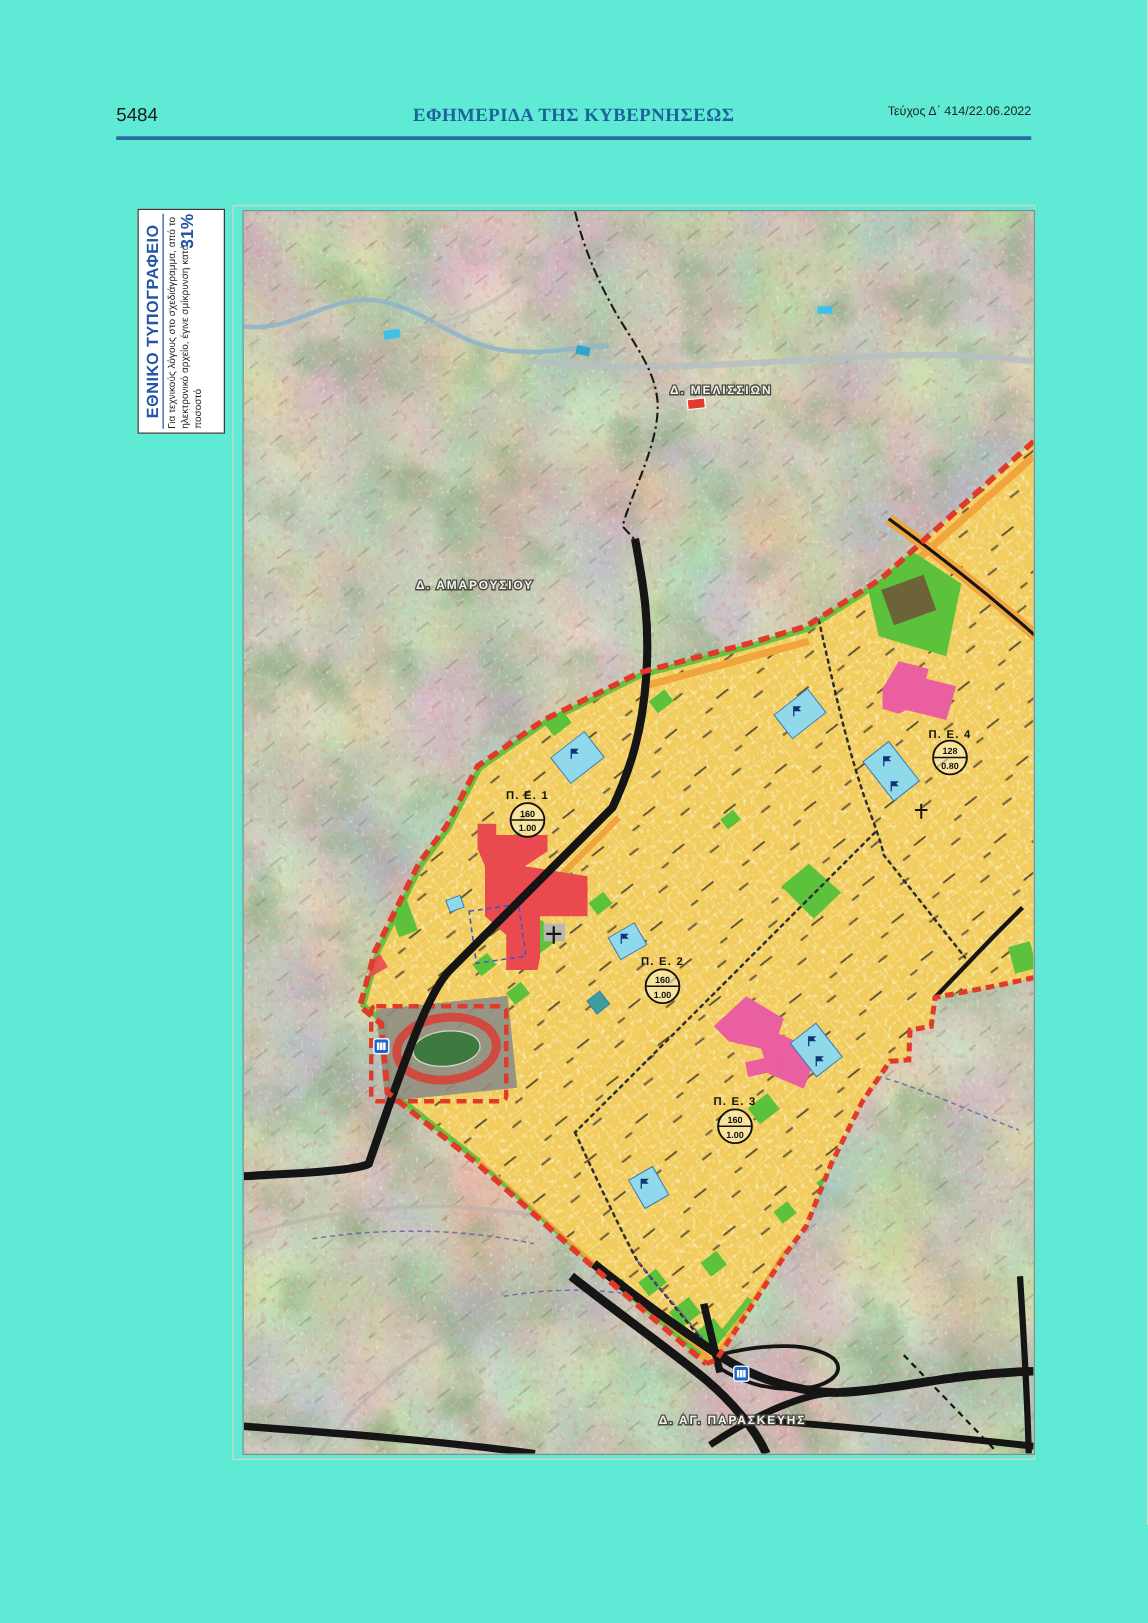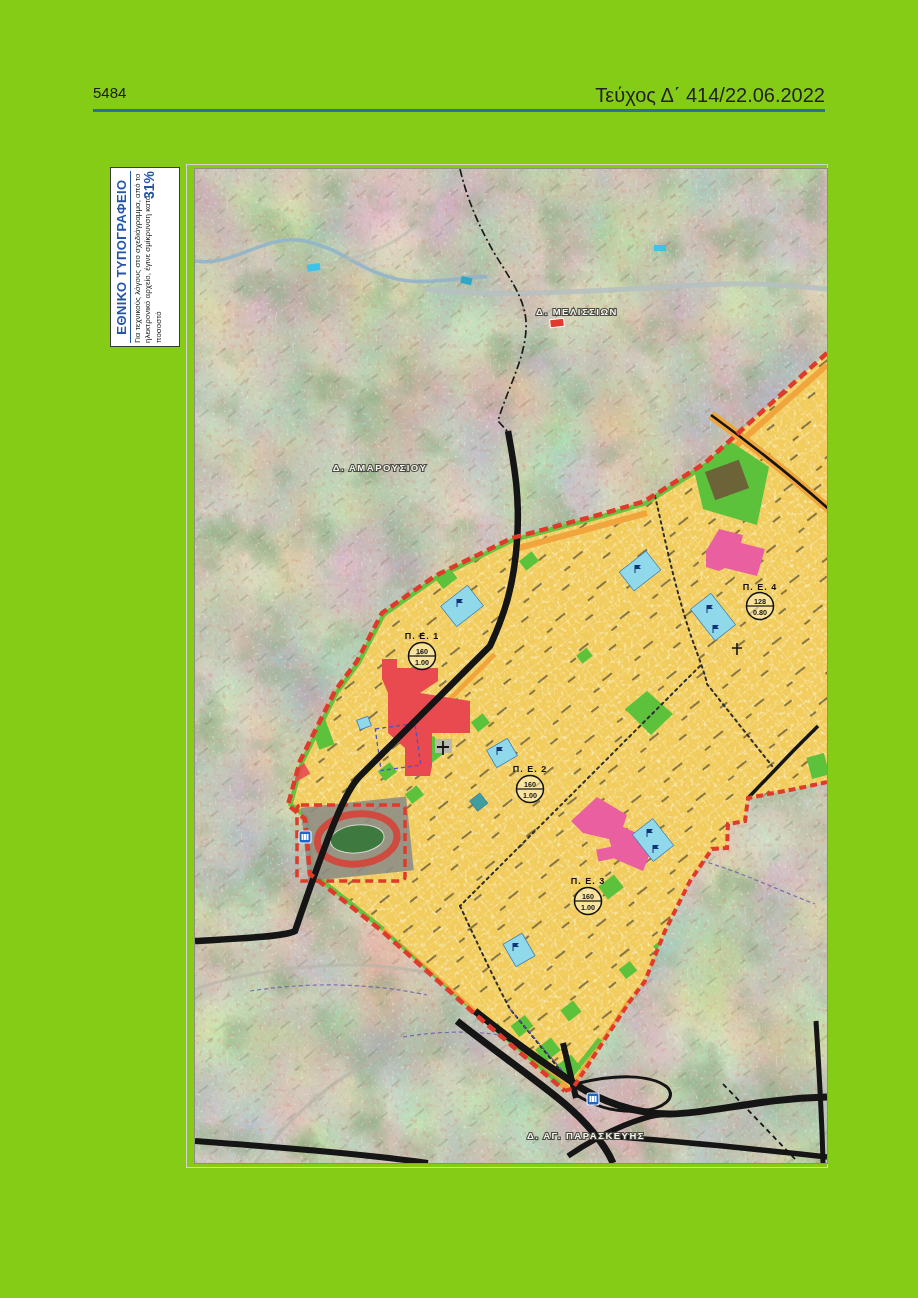--- a/index.html
+++ b/index.html
@@ -1,23 +1,23 @@
 <!DOCTYPE html>
 <html><head>
 <meta charset="utf-8">
 <style>
   html,body{margin:0;padding:0;background:#e8e8e4;}
-  .page{position:relative;width:918px;height:1298px;background:#84cc16;overflow:hidden;
+  .page{position:relative;width:918px;height:1298px;background:#5eead4;overflow:hidden;
         font-family:"Liberation Sans",sans-serif;}
   
   .page-number{position:absolute;left:93px;top:84px;font-size:15px;color:#1c1c1c;}
   .gazette-title{position:absolute;left:0;right:0;top:85px;text-align:center;
         font-family:"Liberation Serif",serif;font-weight:bold;font-size:15px;
         color:#1f639c;letter-spacing:.4px;}
-  .issue-info{position:absolute;right:93px;top:84px;font-size:20px;color:#222;}
+  .issue-info{position:absolute;right:93px;top:84px;font-size:10px;color:#222;}
   .header-rule{position:absolute;left:93px;right:93px;top:109px;height:3px;background:#2e6da4;}
   
   .stamp-box{position:absolute;left:110px;top:167px;width:68px;height:178px;
         border:1px solid #3a3a3a;background:#fff;}
   .stamp-inner{position:absolute;left:50%;top:50%;width:172px;height:62px;
         transform:translate(-50%,-50%) rotate(-90deg);display:flex;flex-direction:column;}
   .stamp-org{font-size:13px;font-weight:bold;color:#2456a8;text-align:center;
         letter-spacing:.4px;border-bottom:1.5px solid #2456a8;padding-bottom:1px;}
   .stamp-note{font-size:8px;line-height:1.3;color:#1d1d1d;margin-top:2px;}
   .stamp-pct{font-size:14px;font-weight:bold;color:#2456a8;text-align:right;margin-top:-23px;}
@@ -32,20 +32,21 @@
   .zone-label{font-family:"Liberation Sans",sans-serif;font-size:9px;font-weight:bold;
         letter-spacing:1px;fill:#101010;}
   .zone-val{font-family:"Liberation Sans",sans-serif;font-size:7.2px;font-weight:bold;fill:#101010;}
 </style>
 </head>
 <body>
 
 <div class="page">
 
   <div class="page-number">5484</div>
+  <div class="gazette-title">ΕΦΗΜΕΡΙΔΑ ΤΗΣ ΚΥΒΕΡΝΗΣΕΩΣ</div>
   <div class="issue-info">Τεύχος Δ΄ 414/22.06.2022</div>
   <div class="header-rule"></div>
 
   <div class="stamp-box">
     <div class="stamp-inner">
       <div class="stamp-org">ΕΘΝΙΚΟ ΤΥΠΟΓΡΑΦΕΙΟ</div>
       <div class="stamp-note">Για τεχνικούς λόγους στο σχεδιάγραμμα, από το ηλεκτρονικό αρχείο, έγινε σμίκρυνση κατά ποσοστό</div>
       <div class="stamp-pct">31%</div>
     </div>
   </div>

